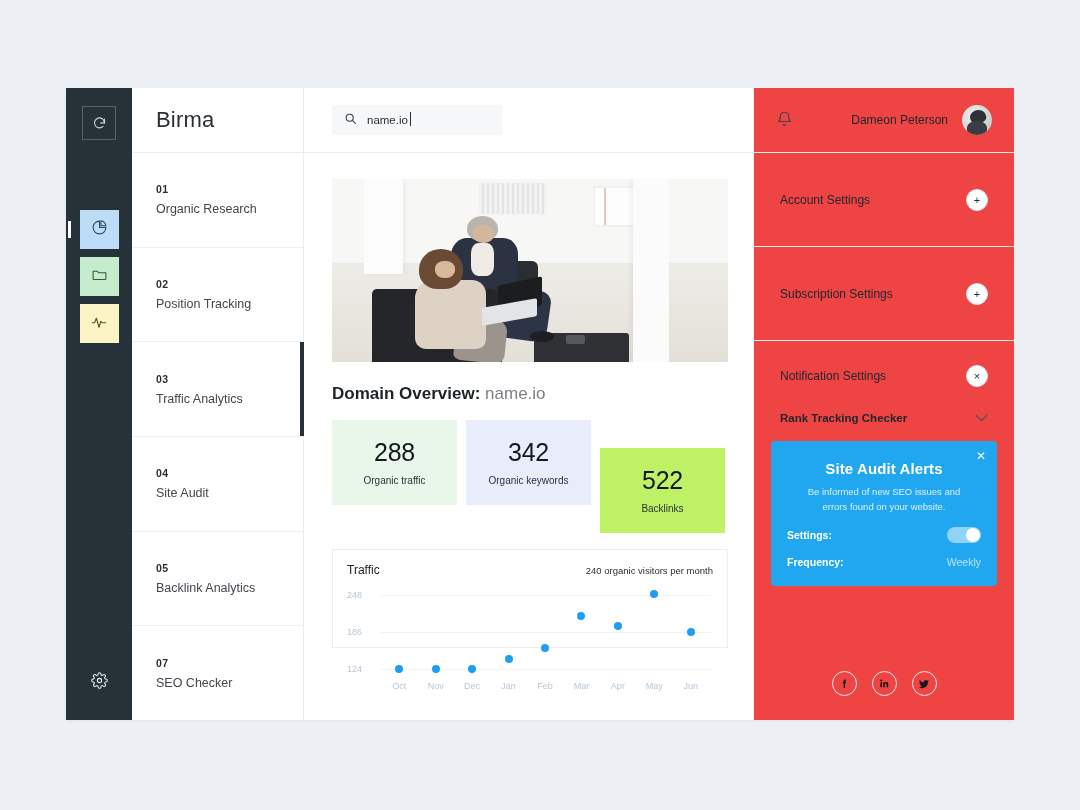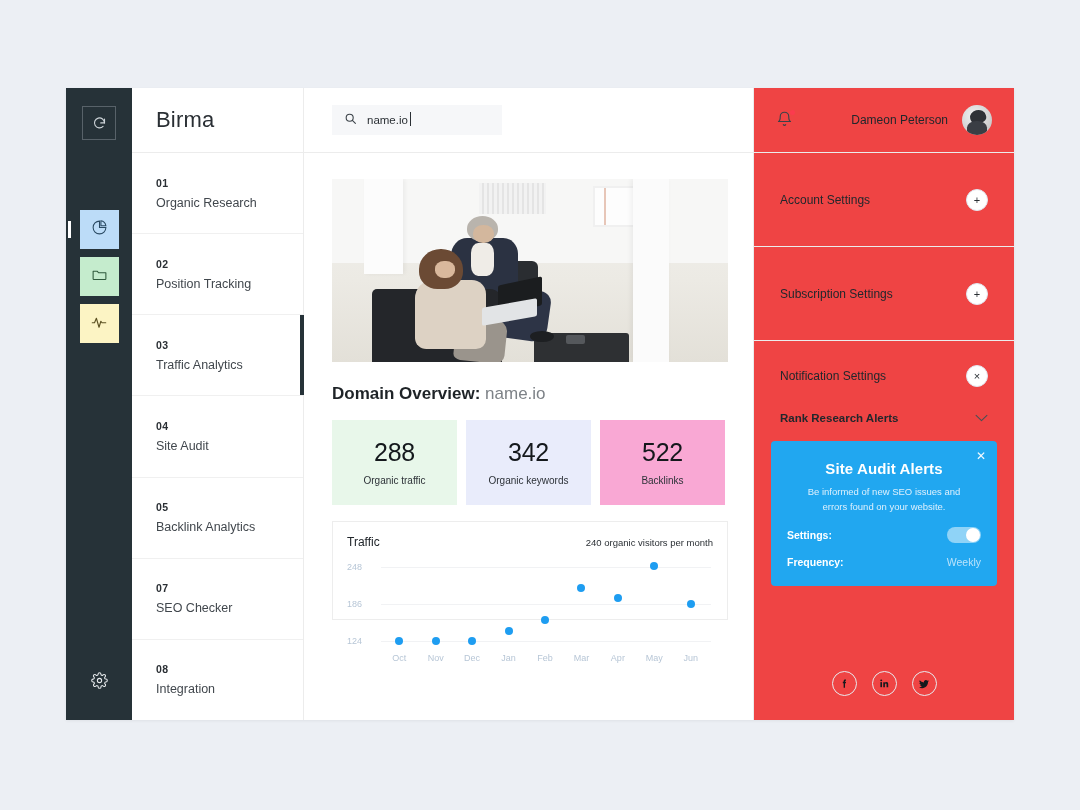--- a/index.html
+++ b/index.html
@@ -179,21 +179,21 @@
   .stat {
     flex: 1; height: 85px;
     display: flex; flex-direction: column; align-items: center; justify-content: center;
     text-align: center;
   }
   .stat-num { font-size: 25px; color: #14181c; letter-spacing: -.3px; }
   .stat-lbl { font-size: 10px; color: #2d3238; line-height: 1.35; margin-top: 7px; }
   .s-blue   { background: #e4f1fa; }
   .s-green  { background: #e8f7ea; }
   .s-purple { background: #e9ecfb; }
-  .s-cream  { background: #f9a8d4; }
+  .s-cream  { background: #bef264; margin-top: 28px; }
 
   
   .chart-card {
     margin-top: 16px;
     width: 396px; height: 99px;
     border: 1px solid #ededed;
     padding: 13px 14px 8px 14px;
     position: relative;
   }
   .chart-head { display: flex; align-items: baseline; justify-content: space-between; }
@@ -381,24 +381,20 @@
         <span class="nav-num">04</span>
         <span class="nav-label">Site Audit</span>
       </div>
       <div class="nav-item">
         <span class="nav-num">05</span>
         <span class="nav-label">Backlink Analytics</span>
       </div>
       <div class="nav-item">
         <span class="nav-num">07</span>
         <span class="nav-label">SEO Checker</span>
-      </div>
-      <div class="nav-item">
-        <span class="nav-num">08</span>
-        <span class="nav-label">Integration</span>
       </div>
     </div>
   </div>
 
   <div class="center">
     <div class="center-top">
       <div class="search-box">
         <span>
           <svg width="13" height="13" viewBox="0 0 24 24" fill="none" stroke="#3b4248" stroke-width="2" stroke-linecap="round">
             <circle cx="10.5" cy="10.5" r="6.5"></circle>
@@ -515,21 +511,21 @@
       <span class="circ-btn">+</span>
     </div>
 
     <div class="notif-block">
       <div class="notif-head">
         <span class="setting-label">Notification Settings</span>
         <span class="circ-btn">×</span>
       </div>
 
       <div class="sub-row">
-        <span class="sub-label">Rank Research Alerts</span>
+        <span class="sub-label">Rank Tracking Checker</span>
         <span class="chev">
           <svg width="13" height="8" viewBox="0 0 24 14" fill="none" stroke="#4a5055" stroke-width="2" stroke-linecap="round" stroke-linejoin="round">
             <path d="M2 2l10 10L22 2"></path>
           </svg>
         </span>
       </div>
 
       <div class="alert-card">
         <span class="alert-close">✕</span>
         <div class="alert-title">Site Audit Alerts</div>

